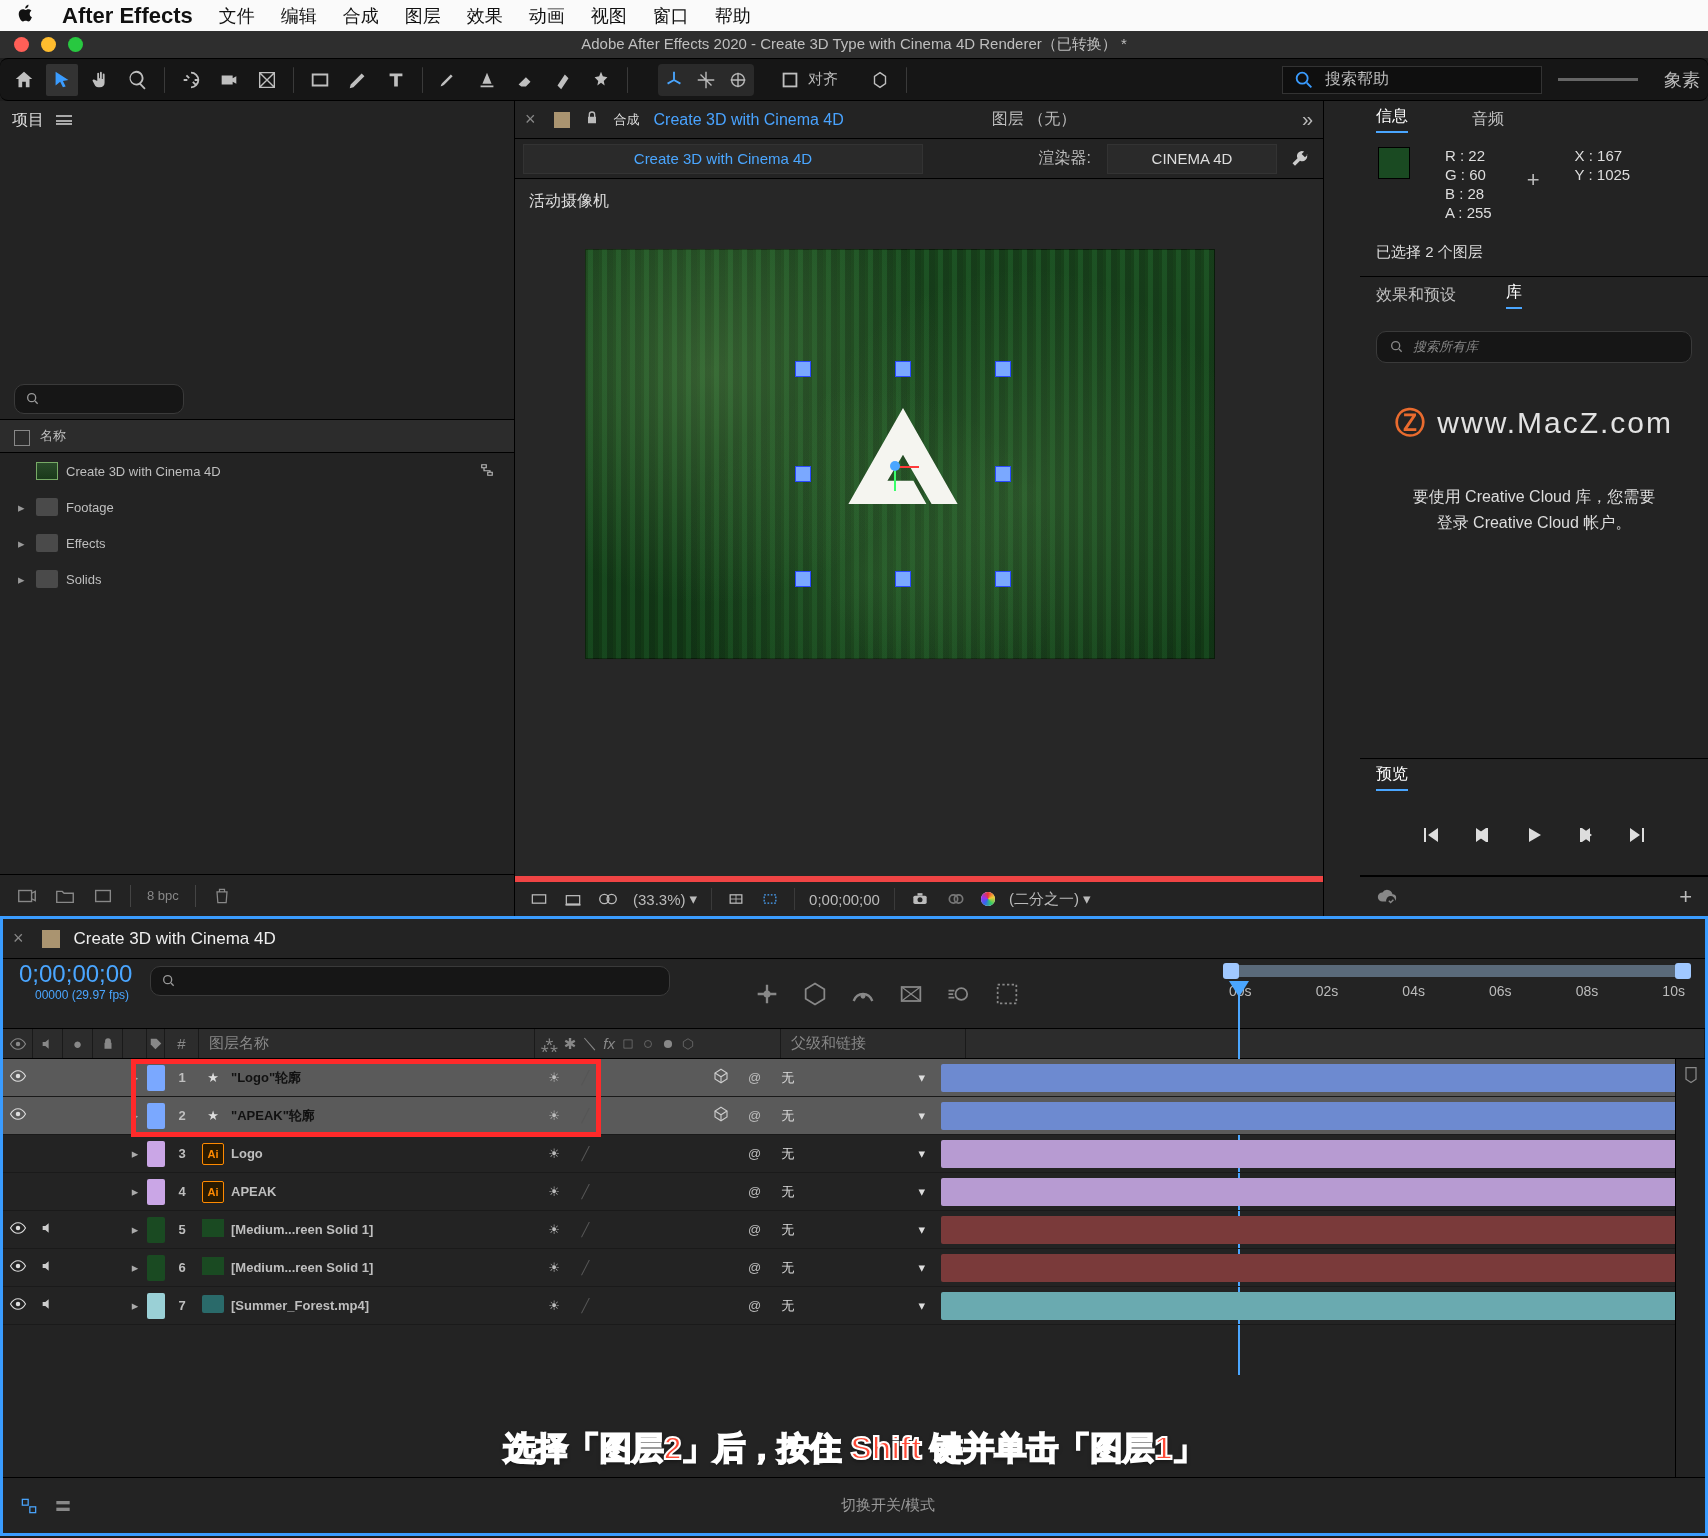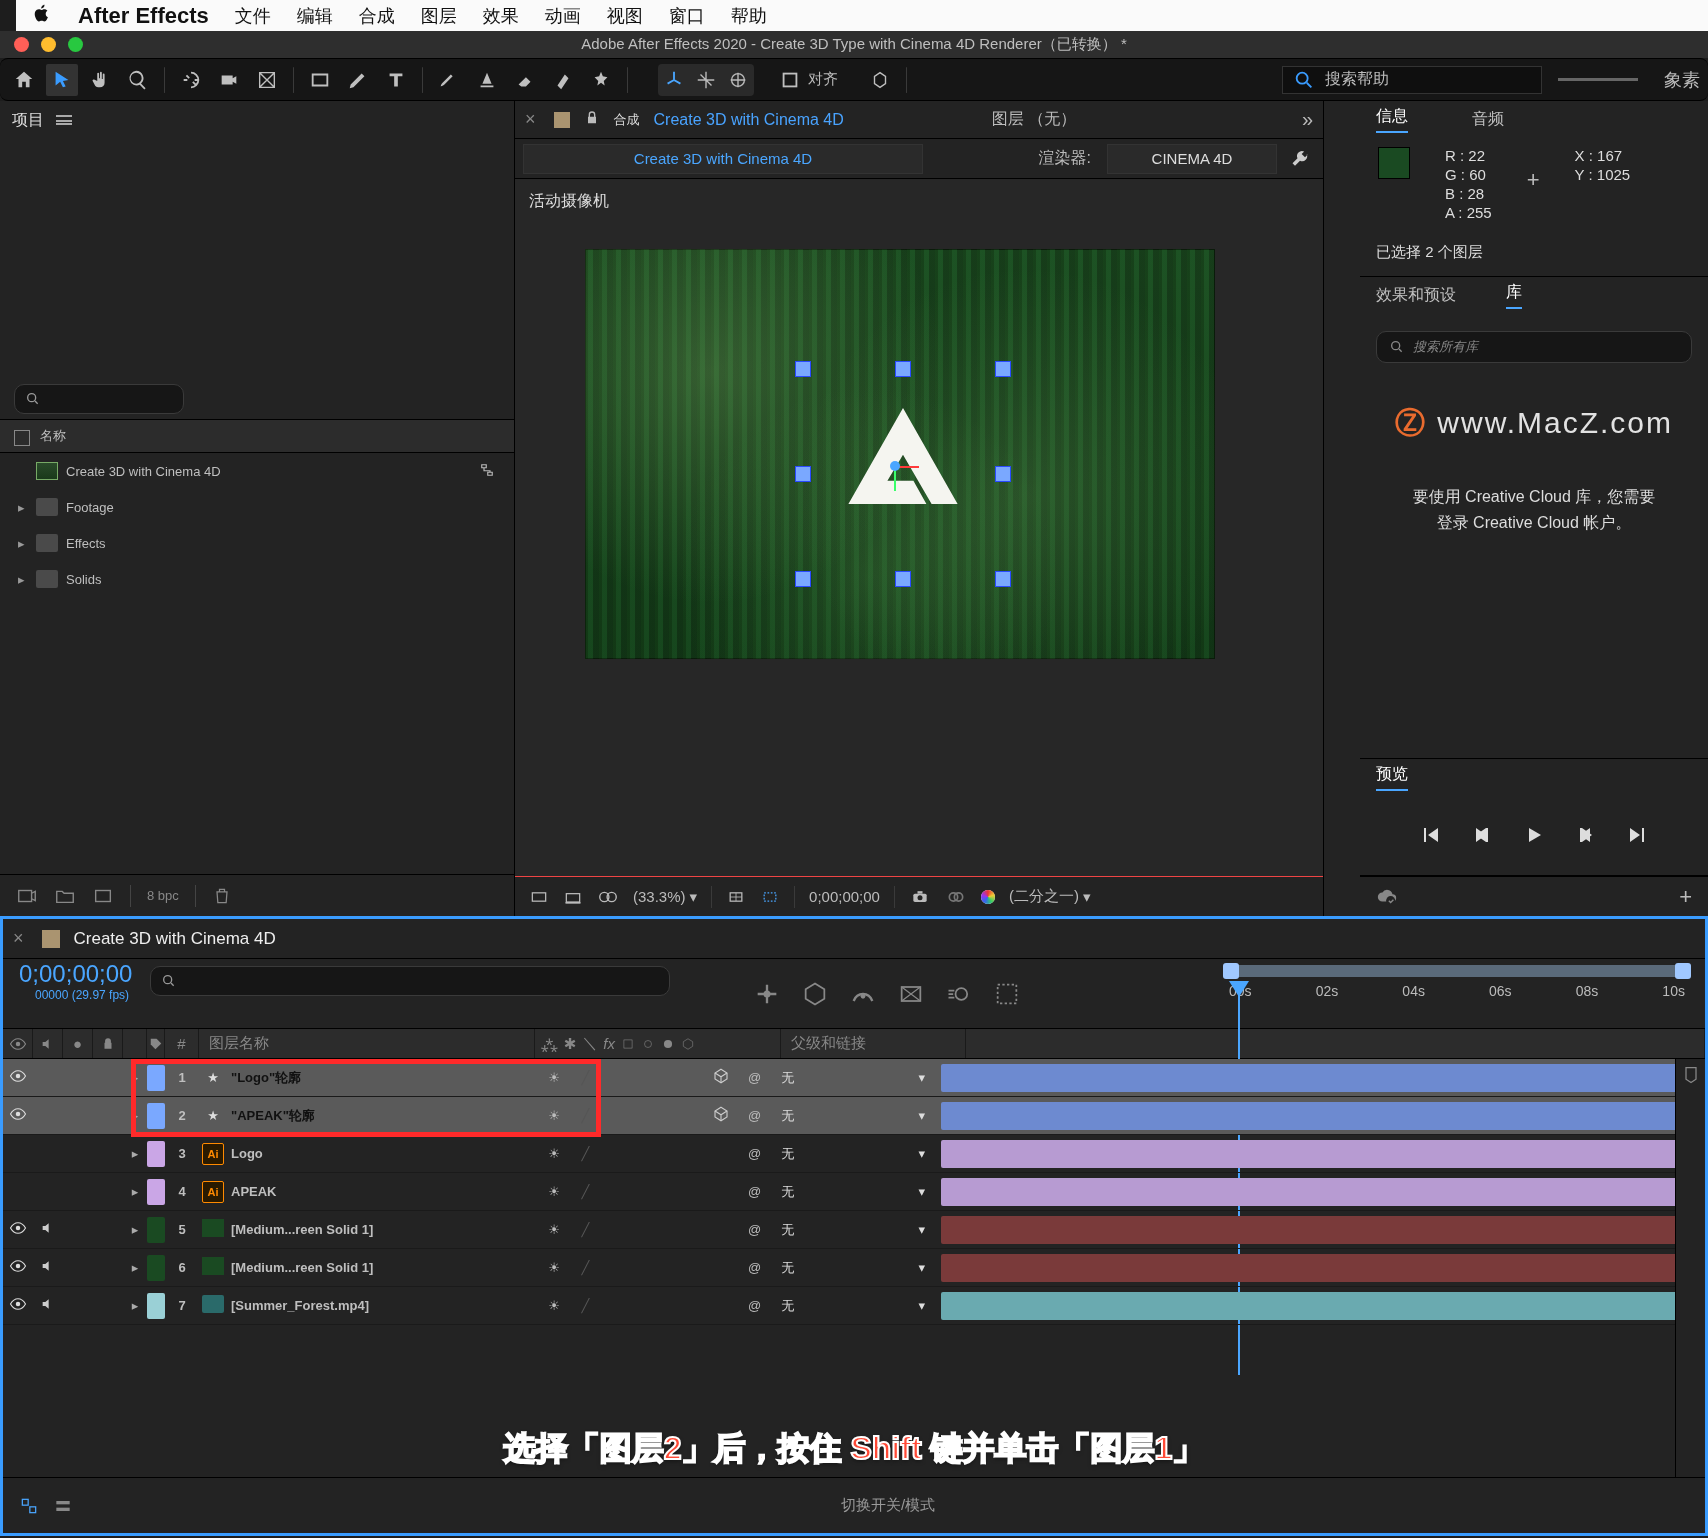--- a/index.html
+++ b/index.html
@@ -1,18 +1,18 @@
 <!DOCTYPE html>
 <html><head>
 <meta charset="utf-8">
 <style>
   *{box-sizing:border-box;margin:0;padding:0;font-family:-apple-system,"Helvetica Neue",Arial,sans-serif;}
   body{background:#1d1d1d;color:#bfbfbf;font-size:13px;width:1708px;height:1538px;overflow:hidden;}
   
-  .mac-menu{height:31px;background:#fafafa;display:flex;align-items:center;padding:4px 16px;gap:26px;color:#111;font-size:18px;margin-left:16px;}
+  .mac-menu{height:31px;background:#fafafa;display:flex;align-items:center;padding:4px 16px;gap:26px;color:#111;font-size:18px;}
   .apple-logo svg{width:20px;height:20px;fill:#111;}
   .mac-app{font-weight:700;font-size:22px;}
   
   .win-title{height:27px;background:#2e2e2e;display:flex;align-items:center;justify-content:center;position:relative;font-size:15px;color:#bfbfbf;}
   .traffic{position:absolute;left:14px;display:flex;gap:12px;}
   .traffic span{width:15px;height:15px;border-radius:50%;display:inline-block;}
   
   .toolbar{height:43px;background:#161616;border-top:1px solid #000;border-bottom:1px solid #000;display:flex;align-items:center;padding:0 8px;gap:6px;border-radius:8px;}
   .tool{width:32px;height:32px;display:flex;align-items:center;justify-content:center;color:#bfbfbf;border-radius:2px;}
   .tool svg{width:22px;height:22px;fill:currentColor;}
@@ -72,21 +72,21 @@
   .logo svg{width:130px;height:130px;}
   .handle{position:absolute;width:16px;height:16px;background:#7aa8ff;border:1px solid #2a4aff;}
   .h-tl{left:-8px;top:-8px}.h-tm{left:92px;top:-8px}.h-tr{right:-8px;top:-8px}
   .h-ml{left:-8px;top:97px}.h-mr{right:-8px;top:97px}
   .h-bl{left:-8px;bottom:-8px}.h-bm{left:92px;bottom:-8px}.h-br{right:-8px;bottom:-8px}
   .axis{position:absolute;left:92px;top:97px;}
   .axis .ax{position:absolute;width:24px;height:2px;}
   .axis .ax.r{background:#ff3a3a;transform-origin:left;}
   .axis .ax.g{background:#3aff6a;transform:rotate(90deg);transform-origin:left;}
   .axis .ax.b{position:absolute;width:10px;height:10px;border-radius:50%;background:#4aa6ff;left:-5px;top:-5px;}
-  .viewer-foot{height:40px;border-top:1px solid #ef4444;display:flex;align-items:center;gap:14px;padding:0 14px;color:#bbb;font-size:15px;}
+  .viewer-foot{height:40px;border-top:6px solid #ef4444;display:flex;align-items:center;gap:14px;padding:0 14px;color:#bbb;font-size:15px;}
   .viewer-foot .pct{display:flex;align-items:center;gap:4px;}
   .viewer-foot .sep{width:1px;height:22px;background:#3a3a3a;}
   .color-dot{width:14px;height:14px;border-radius:50%;border:2px solid #fff;display:inline-block;position:relative;}
   .color-dot::before{content:"";position:absolute;inset:-2px;border-radius:50%;background:conic-gradient(#e33,#ec3,#3c6,#36e,#93e,#e33);}
   
   .right{width:385px;background:#232323;display:flex;flex-direction:column;border-left:1px solid #000;padding-left:36px;}
   .r-section{border-bottom:1px solid #000;}
   .r-tabs{height:36px;display:flex;align-items:center;gap:30px;padding:0 16px;font-size:16px;}
   .r-tabs .act{color:#fff;border-bottom:2px solid #4aa6ff;padding-bottom:4px;}
   .info-body{padding:10px 18px 14px;display:flex;gap:35px;font-size:15px;color:#ddd;position:relative;}

